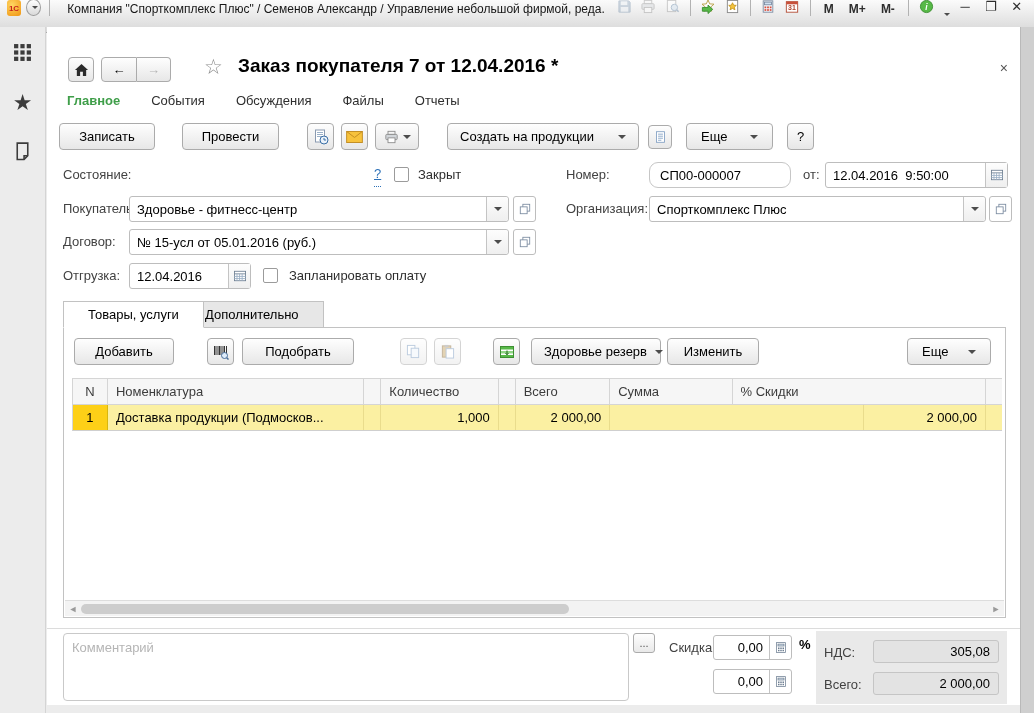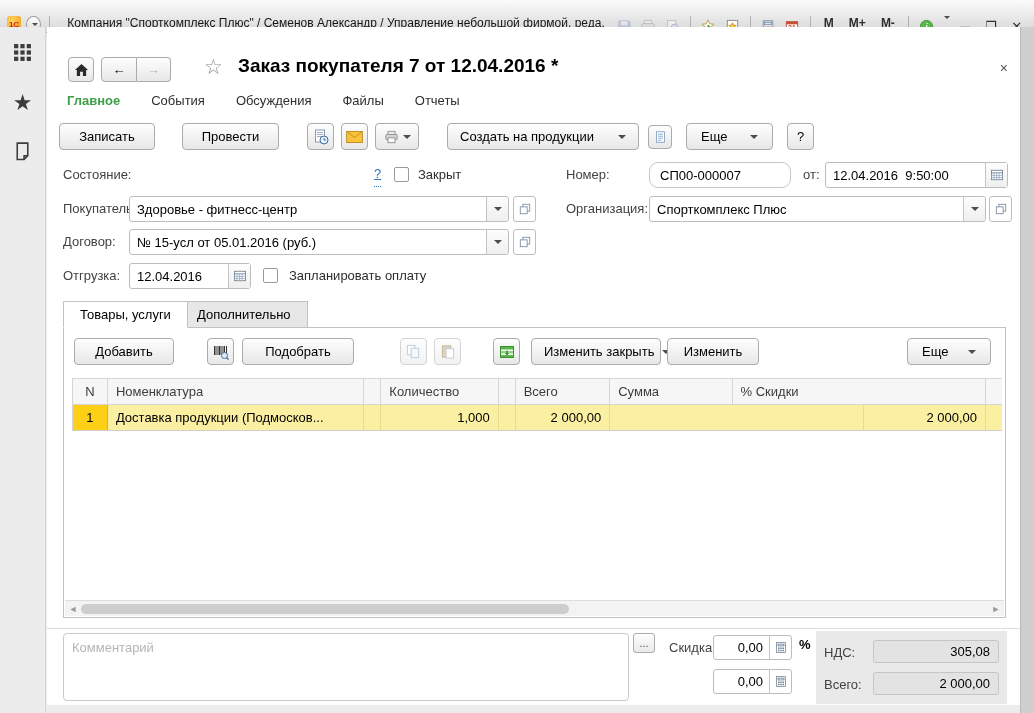--- a/index.html
+++ b/index.html
@@ -4,21 +4,21 @@
 <style>
   * { box-sizing: border-box; margin: 0; padding: 0; }
   html,body { font-family: "Liberation Sans","DejaVu Sans",sans-serif; }
   body { background:#8f8f8f; }
   .window { position:relative; width:1034px; height:713px; background:#ececec; overflow:hidden;
             font-size:13px; color:#000; outline:1px solid #8f8f8f; }
 
   
   .titlebar { position:absolute; top:0; left:0; right:0; height:26px;
               background:linear-gradient(#fbfbfb,#d8d8d8); border-bottom:1px solid #a9a9a9;
-              display:flex; align-items:flex-start; padding:16px 7px; gap:5px; }
+              display:flex; align-items:flex-end; padding:16px 7px; gap:5px; }
   .logo-1c { width:17px; height:16px; border-radius:3px;
              background:radial-gradient(circle at 35% 30%, #ffd763, #f0930f);
              color:#c7231c; font-size:8px; font-weight:bold; display:flex; align-items:center; justify-content:center; }
   .tb-round { width:17px; height:17px; border-radius:50%; border:1px solid #9d9d9d;
               background:linear-gradient(#ffffff,#d9d9d9); display:flex; align-items:center; justify-content:center; }
   .tb-title { font-size:12px; color:#161616; white-space:nowrap; overflow:hidden; margin-left:10px; }
   .tb-spacer { flex:1; }
   .tb-icon { width:23px; height:20px; display:flex; align-items:center; justify-content:center; }
   .tb-icon.disabled { opacity:.42; }
   .tb-sep { width:1px; height:16px; background:#b2b2b2; margin:0 3px; }
@@ -58,21 +58,21 @@
   a.link { color:#2d71b8; text-decoration:underline; font-size:13px; }
   .help-q { color:#2d71b8; border-bottom:1px dotted #2d71b8; line-height:24px; }
 
   
   .doc-title { font-size:19px; font-weight:bold; color:#000; white-space:nowrap; }
   .form-close { font-size:14px; color:#555; line-height:1; }
   .nav-tab { font-size:13px; color:#2e2e2e; }
   .nav-tab.active { color:#3f9e49; font-weight:bold; }
 
   
-  .sec-tab { position:absolute; height:27px; display:flex; align-items:center; padding:0 16px;
+  .sec-tab { position:absolute; height:27px; display:flex; align-items:center; padding:0 24px;
              border:1px solid #c2c2c2; background:#e7e7e7; font-size:13px; }
   .sec-tab.active { background:#fff; border-bottom-color:#fff; z-index:3; }
   .panel { position:absolute; border:1px solid #c2c2c2; background:#fff; z-index:2; }
 
   
   .grid { position:absolute; left:8px; top:50px; width:930px; }
   .g-row { display:flex; height:27px; border-left:1px solid #d5d5d5; }
   .g-row.head { border-top:1px solid #d5d5d5; border-bottom:1px solid #d5d5d5; background:#f6f6f6; }
   .g-row.head .g-cell { color:#3c3c3c; background:#f6f6f6; border-right:1px solid #d5d5d5; }
   .g-cell { display:flex; align-items:center; padding:0 8px; white-space:nowrap; overflow:hidden; }
@@ -421,21 +421,21 @@
         <button class="btn icon-btn" style="margin-left:32px">
           <svg width="16" height="16" viewBox="0 0 16 16">
               <rect x="1.5" y="2.5" width="13" height="11" fill="#fff" stroke="#3e8f33"></rect>
               <rect x="2" y="3" width="12" height="2.5" fill="#57b947"></rect>
               <rect x="2" y="7" width="12" height="2.5" fill="#8fd584"></rect>
               <rect x="2" y="11" width="12" height="2" fill="#57b947"></rect>
               <path d="M8 6.5v4M6.5 9L8 10.8 9.5 9" stroke="#1d6d14" fill="none"></path>
             </svg>
         </button>
         <button class="btn" style="margin-left:11px;width:130px;justify-content:space-between;padding:0 12px">
-          <span>Изменить закрыть</span>
+          <span>Здоровье резерв</span>
           <span class="caret"></span>
         </button>
         <button class="btn" style="margin-left:6px;width:92px">Изменить</button>
         <span style="flex:1"></span>
         <button class="btn" style="margin-right:14px;width:84px;justify-content:space-between;padding:0 14px">
           <span>Еще</span>
           <span class="caret"></span>
         </button>
       </div>
 

